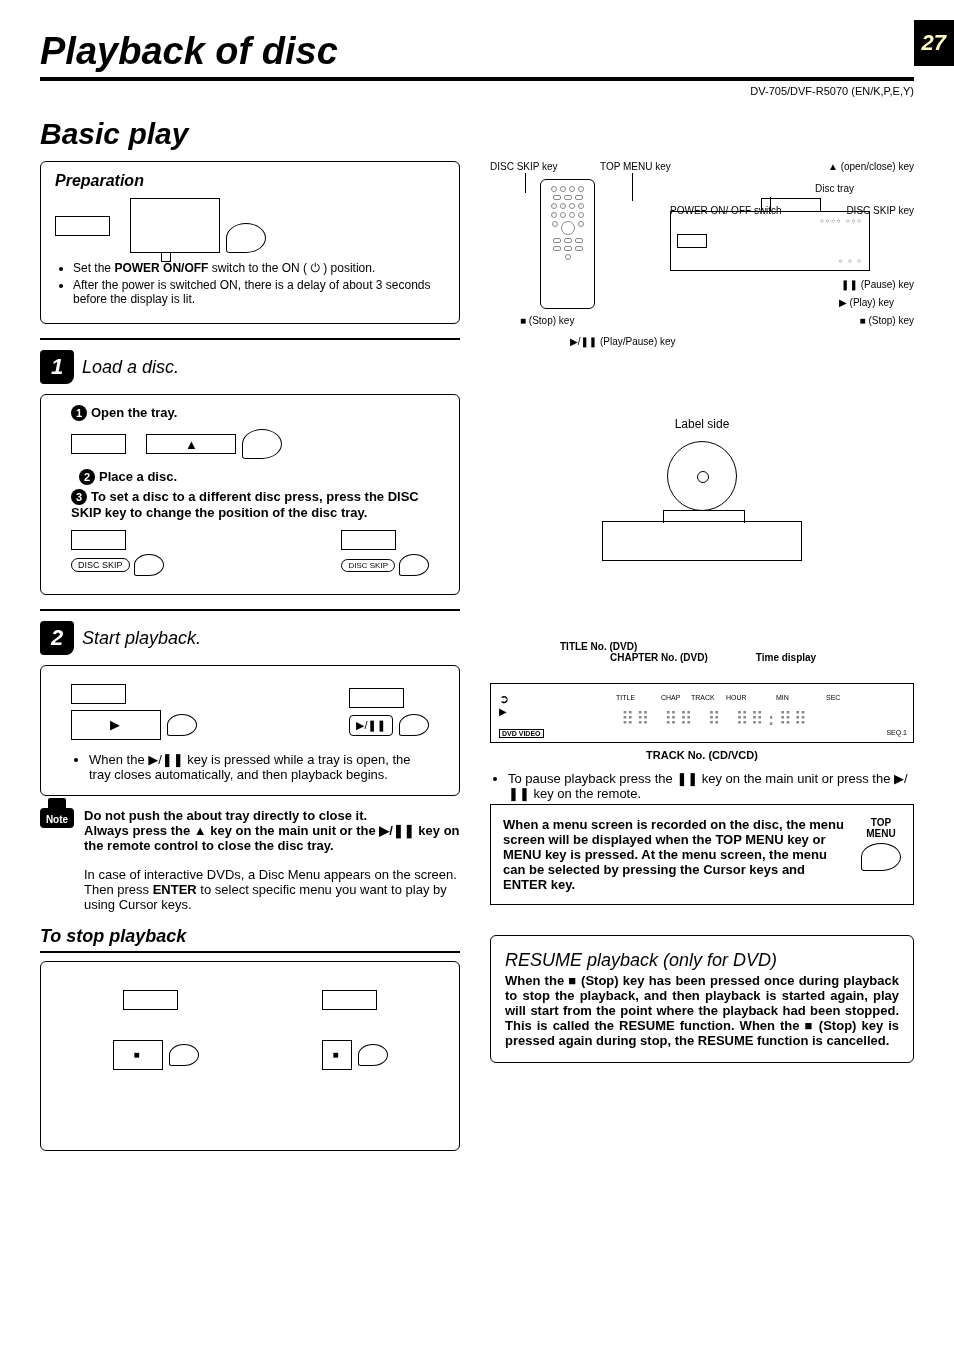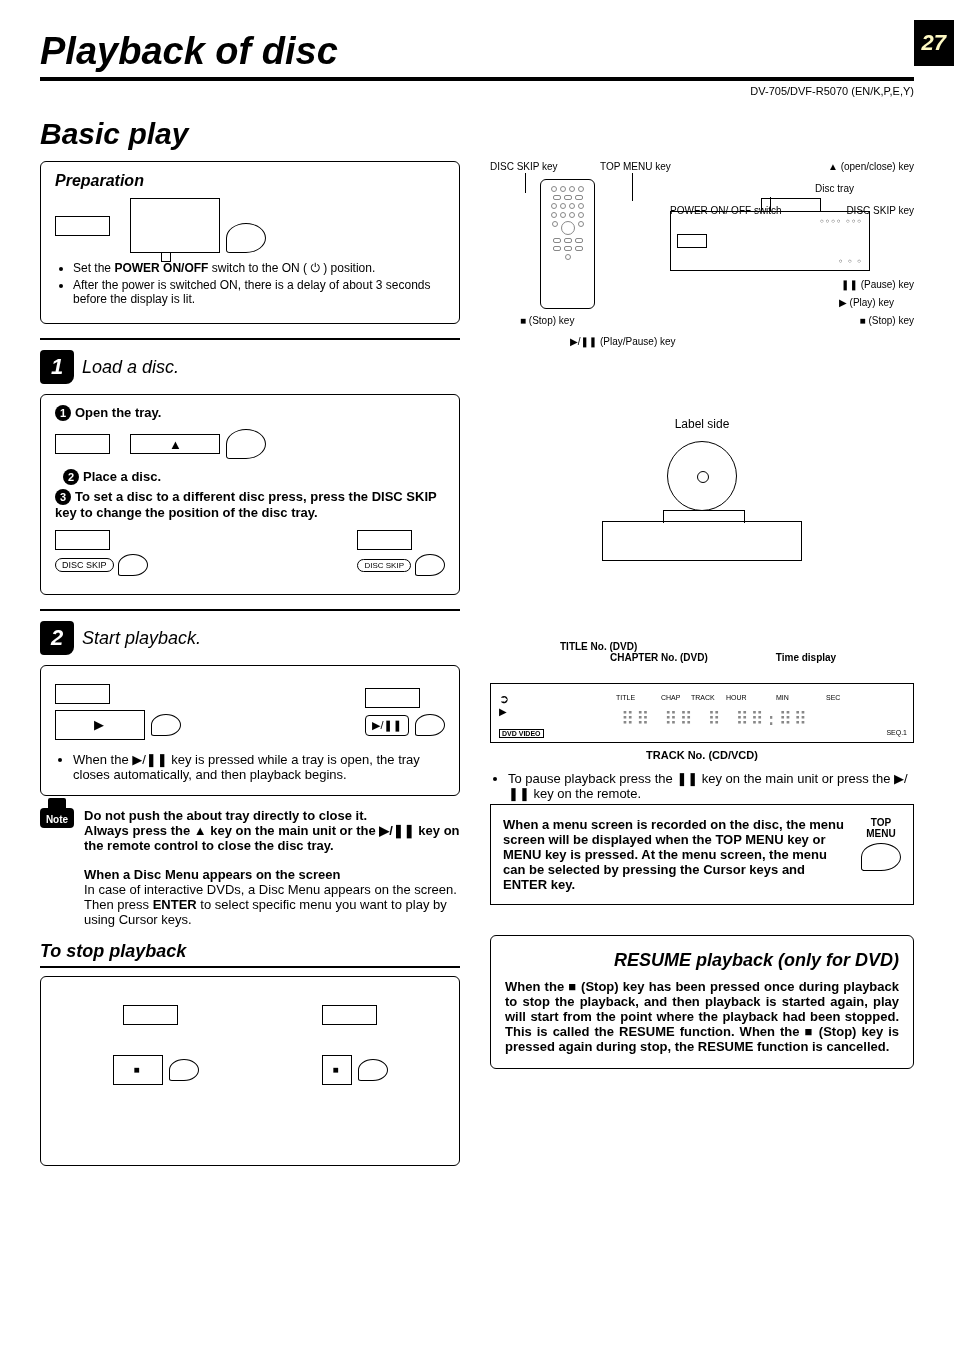--- a/index.html
+++ b/index.html
@@ -119,21 +119,21 @@
     position: relative;
   }
   .step-title {
     font-size: 18px;
     font-weight: normal;
     font-style: italic;
   }
   .load-box {
     border: 1px solid #000;
     border-radius: 6px;
-    padding: 10px 14px;
+    padding: 10px 30px;
     margin-bottom: 10px;
     font-size: 13px;
   }
   .circ-num {
     display: inline-flex;
     width: 16px; height: 16px;
     border-radius: 50%;
     background: #000;
     color: #fff;
     font-size: 11px;
@@ -295,25 +295,24 @@
     align-items: flex-start;
   }
   .resume-box {
     border: 1px solid #000;
     border-radius: 6px;
     padding: 14px;
     margin-top: 30px;
     font-size: 13px;
   }
   .resume-title {
-    font-weight: bold;
+    font-weight: normal;
     font-style: italic;
     font-size: 18px;
-    margin-bottom: 8px;
-    text-align: right;
+    margin-bottom: 2px;
   }
   .resume-body { font-weight: bold; text-align: justify; }
   .key-label {
     font-size: 9px;
     display:inline-block;
     border:1px solid #000;
     border-radius:10px;
     padding:1px 6px;
   }
   .sym { font-family: Arial; }
@@ -434,21 +433,20 @@
           <li>When the ▶/❚❚ key is pressed while a tray is open, the tray closes automatically, and then playback begins.</li>
         </ul>
       </div>
 
       <div class="note-row">
         <div class="note-ico">Note</div>
         <div class="note-text">
           <div class="bold">Do not push the about tray directly to close it.</div>
           <div class="bold">Always press the ▲ key on the main unit or the ▶/❚❚ key on the remote control to close the disc tray.</div>
           <div style="margin-top:14px;">
-            <div class="bold">When a Disc Menu appears on the screen</div>
             <span>
               <span>In case of interactive DVDs, a Disc Menu appears on the screen. Then press </span><b>ENTER</b><span> to select specific menu you want to play by using Cursor keys.</span>
             </span>
           </div>
         </div>
       </div>
 
       <div class="sub-head">To stop playback</div>
       <div class="stop-box">
         <div class="illus" style="margin-bottom:30px;">
@@ -552,21 +550,21 @@
         <div class="player-flat"></div>
       </div>
 
       <div style="height:60px;"></div>
 
       <div class="disp-callout-row">
         <span>TITLE No. (DVD)</span>
       </div>
       <div class="disp-callout-row" style="margin-left:120px;">
         <span>CHAPTER No. (DVD)</span>
-        <span style="margin-left:60px;">Time display</span>
+        <span style="margin-left:40px;">Time display</span>
       </div>
 
       <div class="display-fig">
         <div class="display-inner" style="left:8px;top:8px;font-size:12px;">➲</div>
         <div class="display-inner" style="left:8px;top:22px;font-size:10px;">▶</div>
         <div class="display-inner" style="left:8px;bottom:4px;font-size:7px;font-weight:bold;border:1px solid #000;padding:0 2px;">DVD VIDEO</div>
         <div class="display-inner" style="left:125px;top:10px;">TITLE</div>
         <div class="display-inner" style="left:170px;top:10px;">CHAP</div>
         <div class="display-inner" style="left:200px;top:10px;">TRACK</div>
         <div class="display-inner" style="left:235px;top:10px;">HOUR</div>

